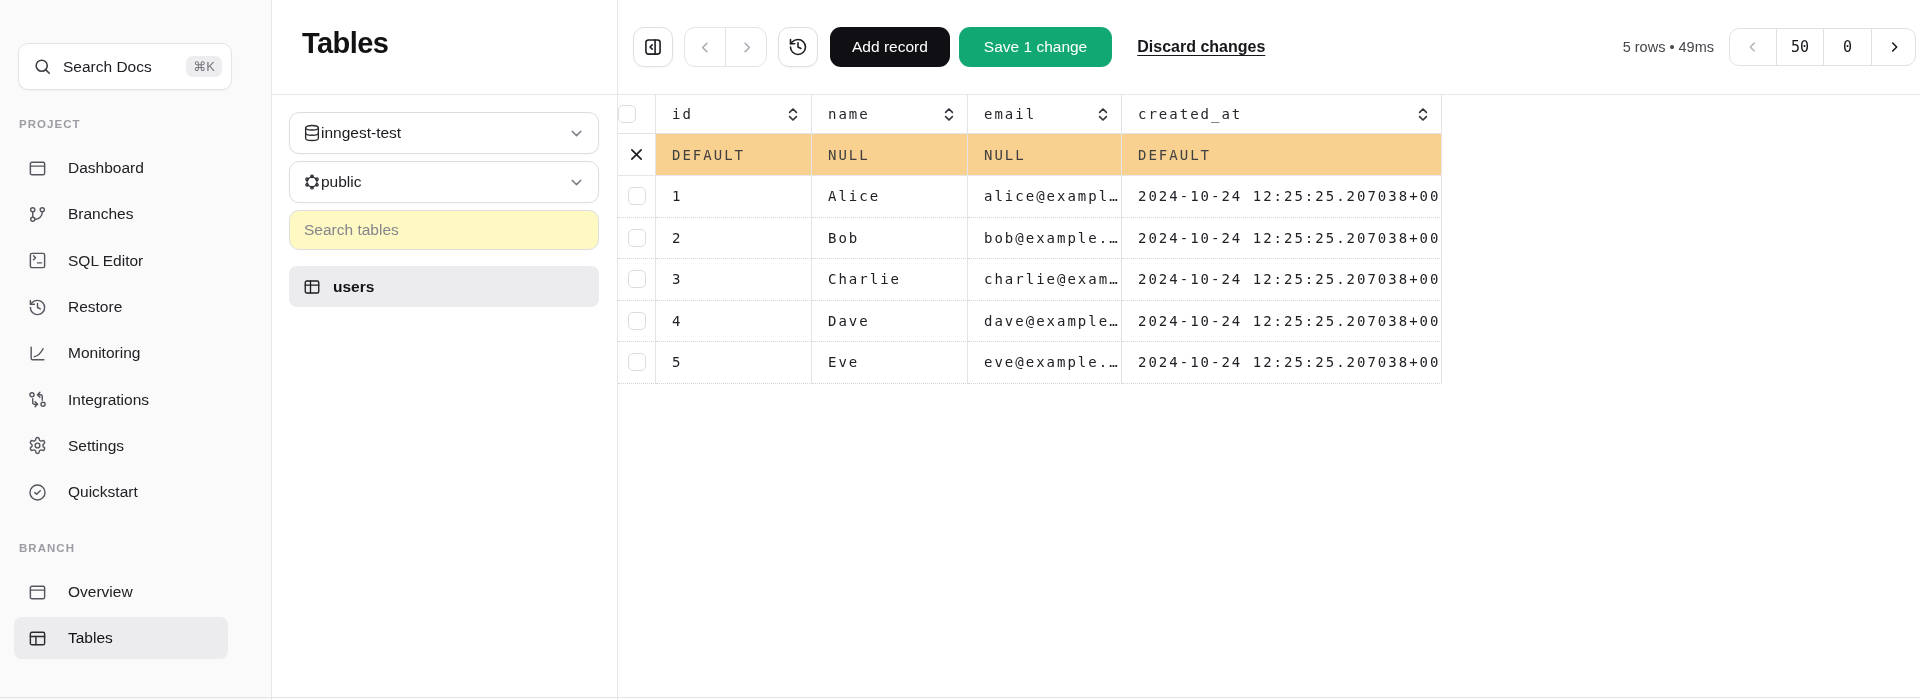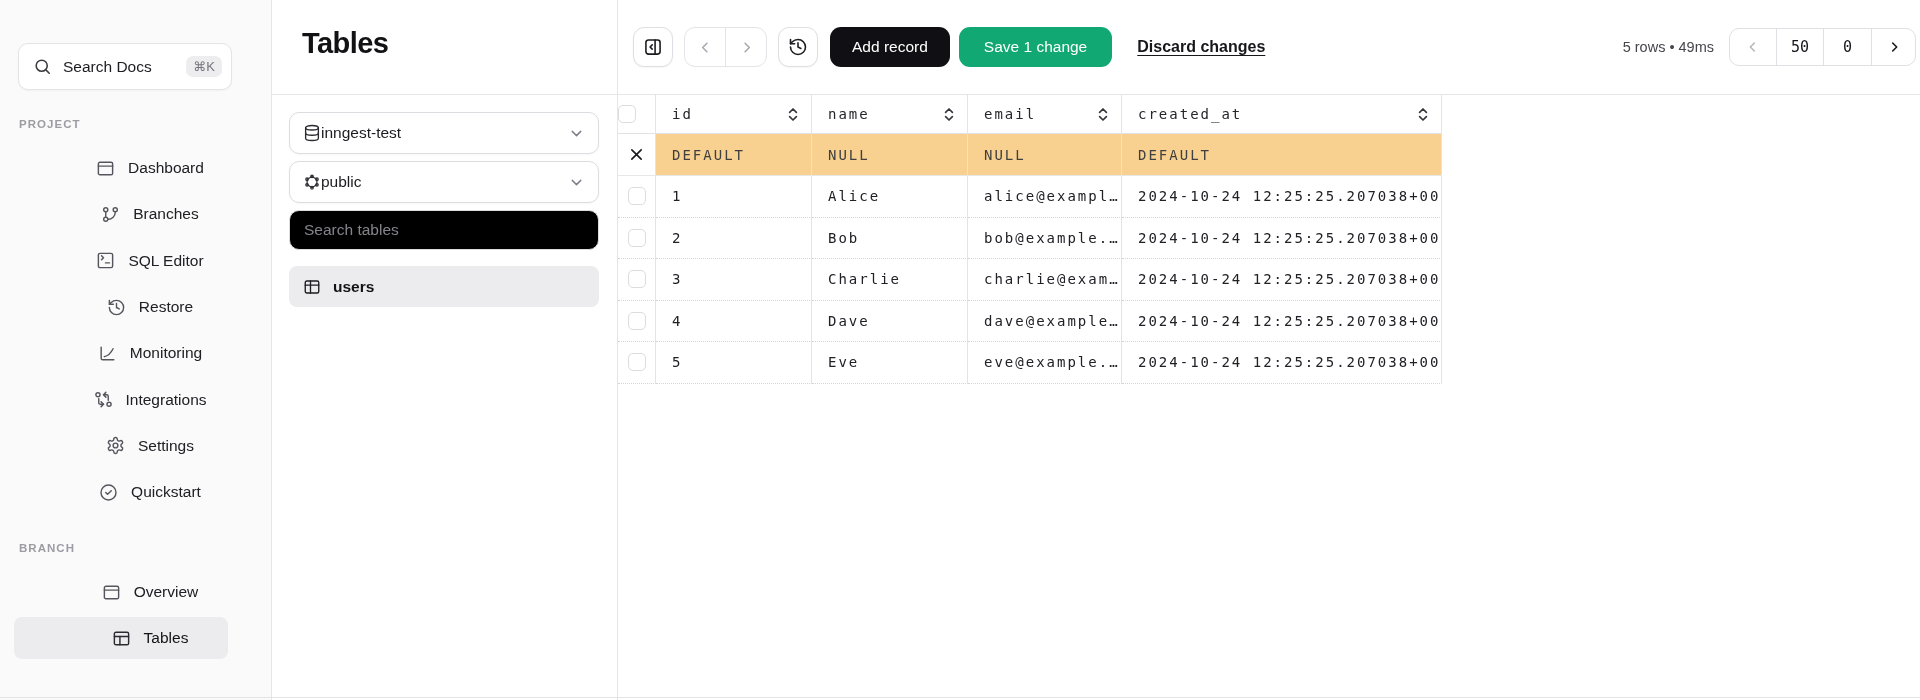--- a/index.html
+++ b/index.html
@@ -17,42 +17,42 @@
     background:#fff; border:1px solid #e4e4e7; border-radius:10px;
     display:flex; align-items:center; gap:11px; padding:0 9px 0 14px;
     box-shadow:0 1px 2px rgba(0,0,0,.04); cursor:pointer; }
   .searchbox .sb-label { flex:1; font-size:15.5px; font-weight:500; color:#1c1c21; }
   .kbd { background:#ededef; color:#75757d; border-radius:7px; font-size:13px;
     padding:3px 7px; font-weight:500; }
   .nav-label { position:absolute; left:19px; font-size:11.5px; font-weight:600;
     letter-spacing:.09em; color:#9c9ca4; }
   .nav { position:absolute; left:0; width:272px; }
   .nav-item { position:relative; height:46.3px; display:flex; align-items:center;
-    gap:13px; padding-left:28px; cursor:pointer;justify-content:center; }
+    gap:21px; padding-left:28px; cursor:pointer; }
   .nav-item .nicon { position:relative; z-index:1; display:flex; color:#55555e; }
   .nav-item .nlabel { position:relative; z-index:1; font-size:15.5px; color:#202025; }
   .nav-item.active::before { content:''; position:absolute; left:14px; top:2px;
     height:42px; width:214px; background:#ececee; border-radius:8px; }
   .nav-item.active .nlabel { font-weight:500; color:#131316; }
   .nav-item.active .nicon { color:#2a2a30; }
 
   
   .panel2 { position:absolute; left:272px; top:0; width:346px; height:700px;
     background:#fff; border-right:1px solid #e6e6e9; }
   .panel2-header { height:95px; border-bottom:1px solid #e6e6e9; padding:26px 0 0 30px; }
   .panel2-header h1 { margin:0; font-size:29px; line-height:34px; font-weight:700;
     color:#121215; letter-spacing:-.02em; }
   .panel2-body { padding:17px 18px 0 17px; }
   .select { height:42px; border:1px solid #dcdce1; border-radius:10px; background:#fff;
     display:flex; align-items:center; padding:0 13px; margin-bottom:7px;
     font-size:15.5px; font-weight:500; color:#1b1b20; cursor:pointer;
     box-shadow:0 1px 2px rgba(0,0,0,.03); }
   .select .chev { margin-left:auto; color:#80808a; display:flex; }
   .select .sicon { display:flex; color:#2a2a30; }
-  .tinput { height:40px; border:1px solid #dcdce1; border-radius:10px; background:#000000;
+  .tinput { height:40px; border:1px solid #dcdce1; border-radius:10px; background:#fef9c3;
     display:flex; align-items:center; padding:0 14px; margin-bottom:16px;
     font-size:15.5px; color:#84848d; cursor:text; }
   .table-item { height:41px; border-radius:8px; background:#ececee; display:flex;
     align-items:center; gap:12px; padding:0 14px; font-size:15.5px; font-weight:600;
     color:#131316; cursor:pointer; }
   .table-item .sicon { display:flex; color:#1d1d22; }
 
   
   .main { position:absolute; left:618px; top:0; width:1302px; height:700px; background:#fff; }
   .toolbar { height:95px; border-bottom:1px solid #e6e6e9; display:flex;

